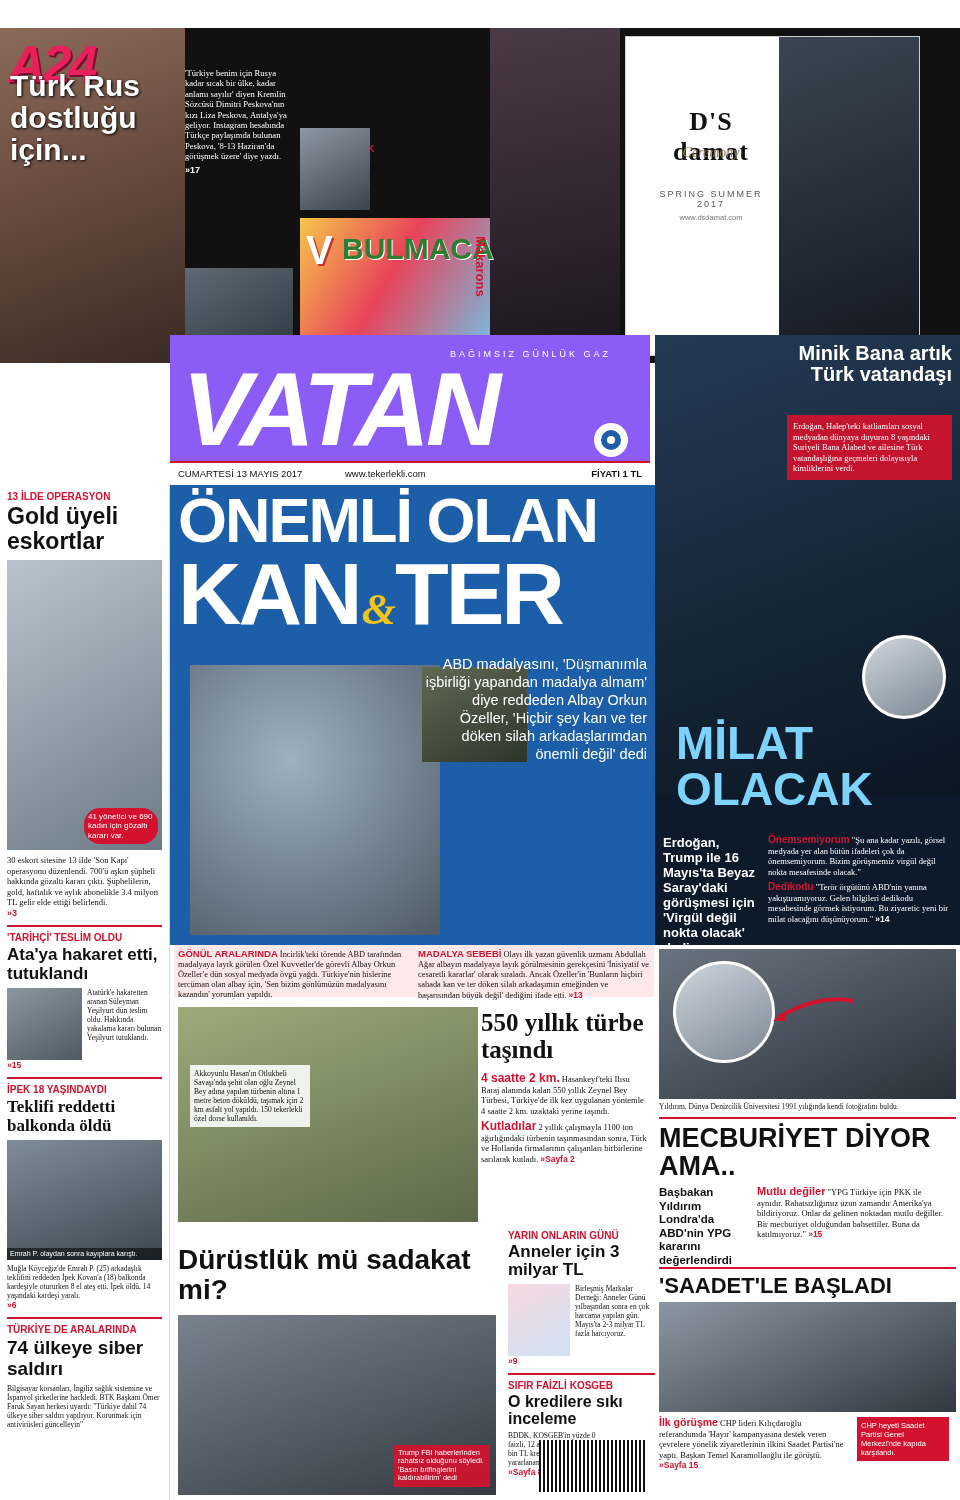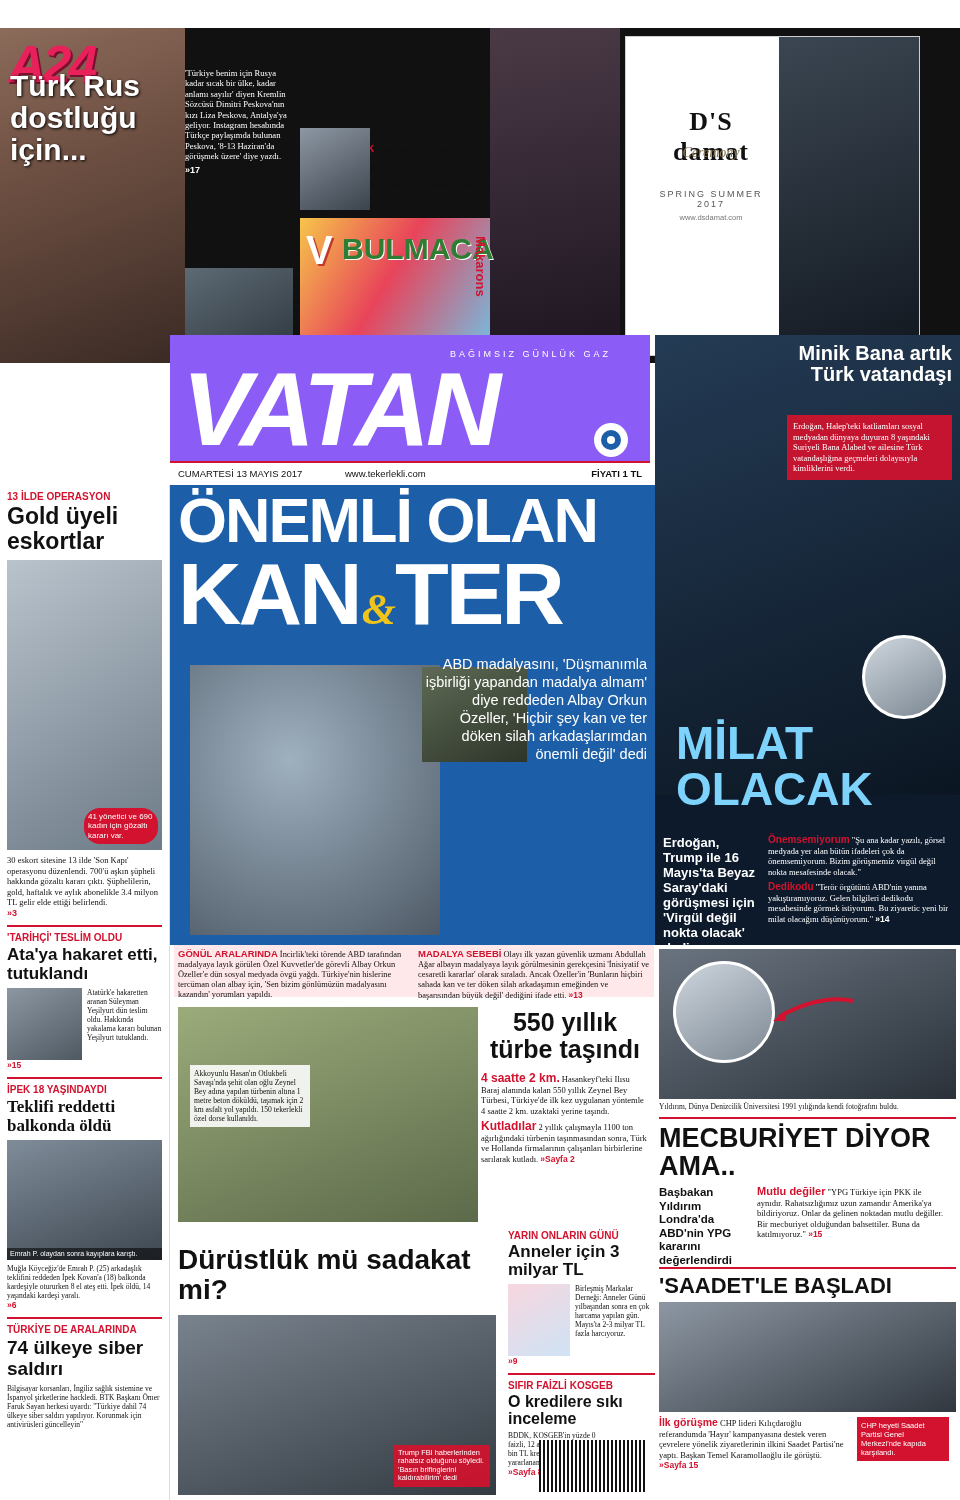--- a/index.html
+++ b/index.html
@@ -55,21 +55,21 @@
   #ktamp{position:absolute;left:255px;top:96px;font-family:"Liberation Serif",serif;font-style:italic;font-weight:bold;font-size:44px;color:#f0c419;}
   #ktdeck{position:absolute;right:8px;top:170px;width:225px;text-align:right;font-family:"Liberation Sans",sans-serif;font-size:14.5px;line-height:18px;color:#fff;}
   #para{position:absolute;left:20px;top:180px;width:250px;height:270px;background:radial-gradient(circle at 40% 35%,#9fb0bf,#4e5a66);}
   #albay{position:absolute;left:252px;top:182px;width:105px;height:95px;background:linear-gradient(150deg,#5e6a55,#2d3529);}
   #ktbars{position:absolute;left:0;top:460px;width:485px;height:52px;background:#fff;}
   .ktbar{position:absolute;top:0;width:240px;height:52px;font-size:8.4px;line-height:10px;color:#111;padding:4px;box-sizing:border-box;background:#ffe8ea;}
   .ktbartitle{font-family:"Liberation Sans",sans-serif;font-weight:bold;color:#d2122e;font-size:9.5px;}
   #turbe{position:absolute;left:0;top:522px;width:485px;height:230px;}
   #turbeimg{position:absolute;left:8px;top:0;width:300px;height:215px;background:linear-gradient(160deg,#9bab7a,#5c6a4a);}
   #turbecap{position:absolute;left:12px;top:58px;width:120px;background:rgba(255,255,255,.88);font-size:7.6px;line-height:9px;padding:4px;box-sizing:border-box;}
-  #turbeh{position:absolute;right:6px;top:2px;width:168px;text-align:center;font-family:Liberation Sans, sans-serif;font-weight:bold;font-size:25px;line-height:27px;color:#111;}
+  #turbeh{position:absolute;right:6px;top:2px;width:168px;text-align:left;font-family:Liberation Serif, serif;font-weight:bold;font-size:25px;line-height:27px;color:#111;}
   #turbetxt{position:absolute;right:6px;top:66px;width:168px;}
   #durust{position:absolute;left:0;top:760px;width:330px;height:345px;}
   #durusth{font-family:"Liberation Sans",sans-serif;font-weight:bold;font-size:28px;line-height:30px;color:#111;}
   #trumpimg{position:absolute;left:8px;top:70px;width:318px;height:180px;background:linear-gradient(160deg,#79838d,#333a42);}
   #trumpcap{position:absolute;right:6px;bottom:8px;width:96px;background:rgba(210,18,46,.92);color:#fff;font-size:7.4px;line-height:8.6px;padding:4px;box-sizing:border-box;font-family:"Liberation Sans",sans-serif;}
   #anneler{position:absolute;left:338px;top:745px;width:147px;}
   #annelerimg{width:140px;height:62px;background:linear-gradient(150deg,#f7d7df,#cfe3f5);}
   #barcode{position:absolute;right:8px;bottom:8px;width:108px;height:52px;background:repeating-linear-gradient(90deg,#111 0 2px,#fff 2px 4px);}
   
   #rlow{left:655px;top:945px;width:305px;height:555px;background:#fff;}

